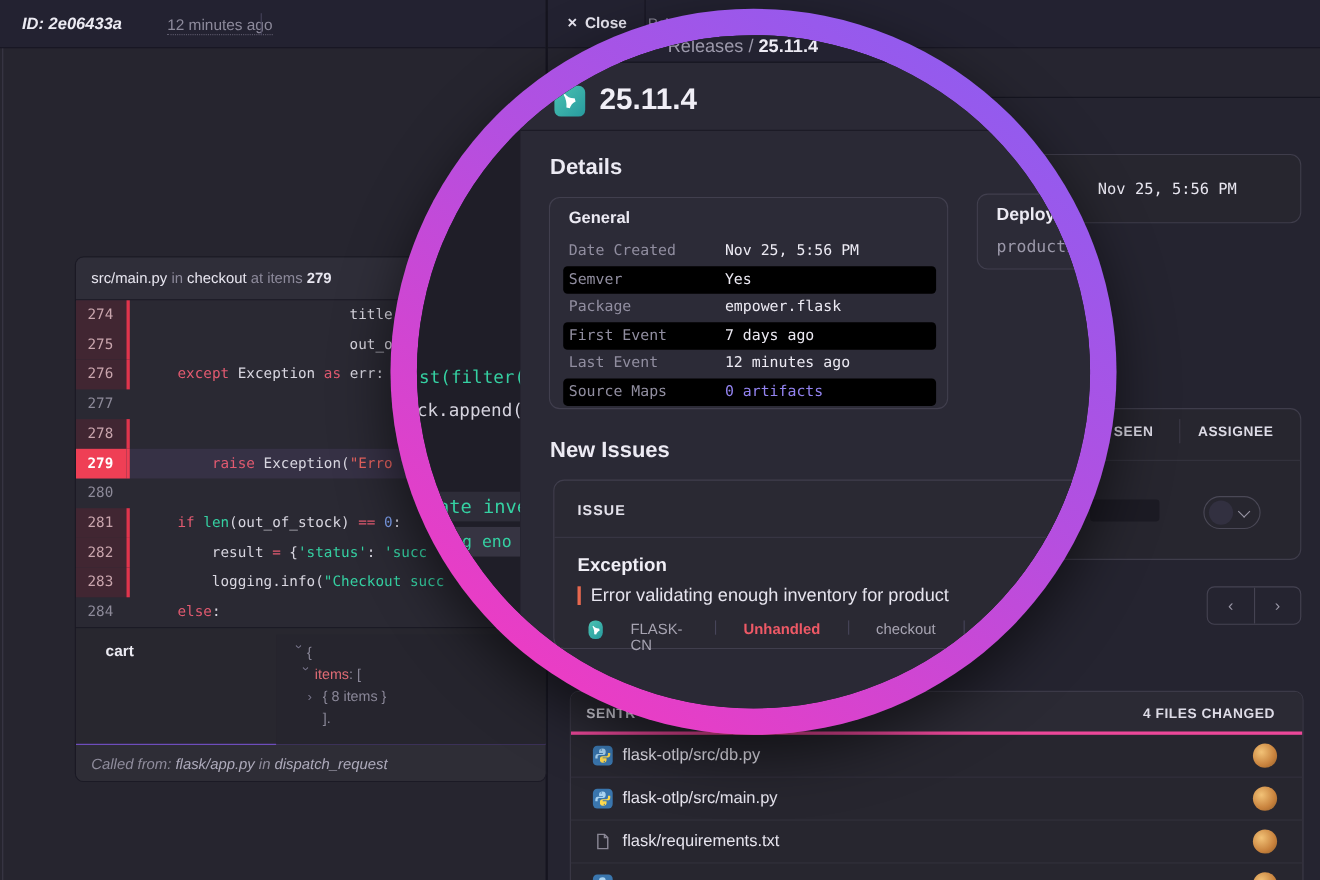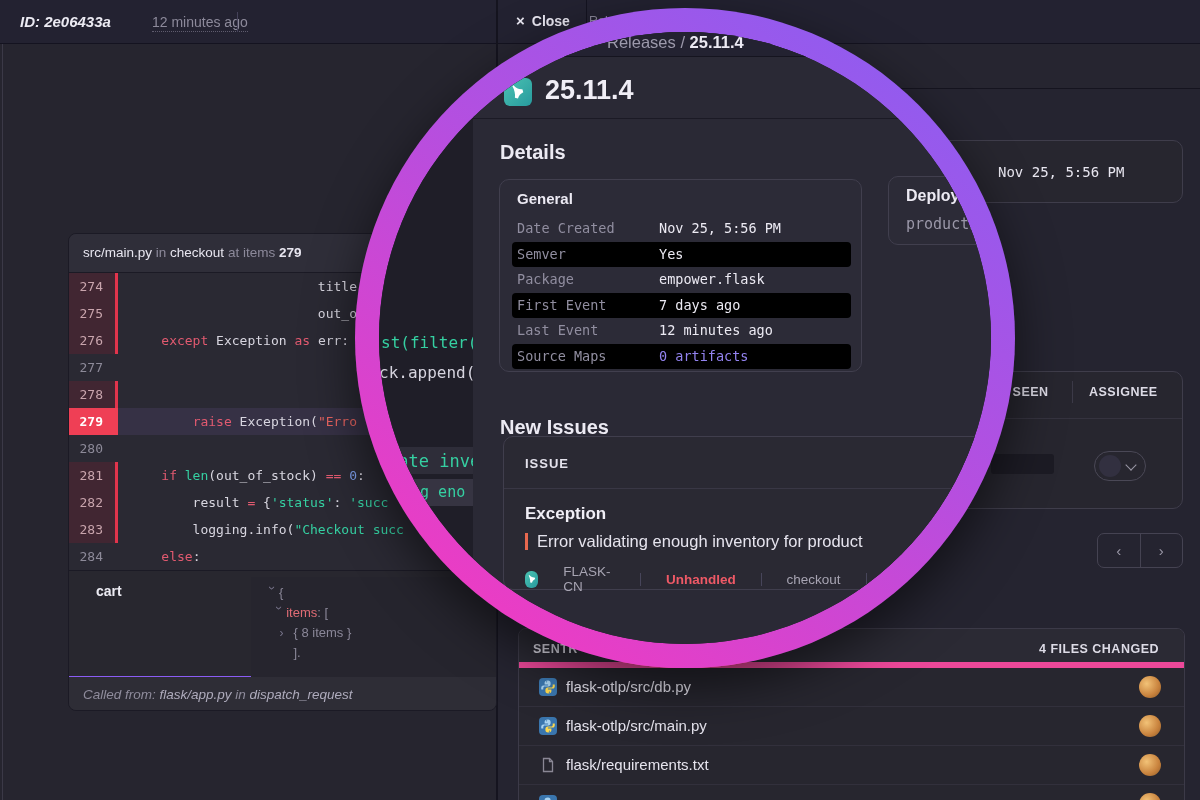--- a/index.html
+++ b/index.html
@@ -79,21 +79,21 @@
   .chev.down { transform:rotate(45deg); }
   #pill-chev { left:32px; top:9px; }
   #pagination { left:1097px; top:533px; width:86px; height:35px; display:flex;
                 border:1px solid #454352; border-radius:7px; overflow:hidden; }
   .page-btn { flex:1; text-align:center; line-height:33px; color:#9a97a6; font-size:15px; cursor:pointer; }
   .page-btn + .page-btn { border-left:1px solid #454352; }
 
   
   #files-panel { left:518px; top:628px; width:667px; height:173px; border:1px solid #3c3a48;
                  border-radius:8px 8px 0 0; overflow:hidden; background:#27262f; }
-  #files-header { height:39px; background:#2b2a34; border-bottom:6px solid #ec4899; position:relative; }
+  #files-header { height:39px; background:#2b2a34; border-bottom:3px solid #ec4899; position:relative; }
   #files-header .lh { position:absolute; left:14px; top:13px; }
   #files-header .rh { position:absolute; right:25px; top:13px; }
   .file-row { height:39px; border-bottom:1px solid #32303c; position:relative; cursor:pointer; }
   .file-ic { position:absolute; left:20px; top:10px; width:18px; height:18px; }
   .py-ic { background:#3a76ae; border-radius:4px; }
   .file-name { position:absolute; left:47px; top:10px; font-size:15px; color:#e6e4ee; }
   .avatar { position:absolute; right:23px; top:8px; width:22px; height:22px; border-radius:50%;
             background:radial-gradient(circle at 35% 35%, #f2c277, #c8823d 60%, #8a5a28); }
 
   
@@ -128,31 +128,31 @@
              font-family:"DejaVu Sans Mono",monospace; border-radius:4px; padding:0 5px; }
   .gen-row.striped { background:#000000; }
   .gen-label { width:142px; color:#918ea0; flex:none; }
   .gen-value { color:#eceaf3; }
   .gen-value.link { color:#9383f0; cursor:pointer; }
   #mag-deploys { left:415px; top:144px; width:205px; height:69px; background:#2c2b37;
                  border:1px solid #413f4e; border-radius:10px; }
   #deploys-title { position:absolute; left:17px; top:10px; font-size:16px; font-weight:bold; color:#eceaf3; }
   #deploys-env { position:absolute; left:17px; top:38px; font-size:15px; color:#9b98a9;
                  font-family:"DejaVu Sans Mono",monospace; }
-  #mag-newissues { left:27px; top:384px; }
+  #mag-newissues { left:27px; top:366px; }
   #mag-issue-panel { left:30px; top:404px; width:500px; height:154px; background:#2a2933;
                      border:1px solid #403e4d; border-radius:10px; }
   #issue-colhead { position:absolute; left:21px; top:19px; font-size:13px; font-weight:bold;
                    letter-spacing:1px; color:#e4e2ec; }
   #issue-head-border { position:absolute; left:0; top:51px; width:498px; height:1px; background:#393745; }
   #issue-type { position:absolute; left:21px; top:67px; font-size:17px; font-weight:bold; color:#f0eef6; }
   #issue-culprit { position:absolute; left:21px; top:95px; display:flex; align-items:center; }
   #culprit-bar { width:3px; height:17px; background:#e8684f; margin-right:9px; }
   #culprit-text { font-size:16.5px; color:#e6e4ee; white-space:nowrap; }
-  #issue-tags { position:absolute; left:21px; top:127px; display:flex; align-items:center; gap:25px; }
+  #issue-tags { position:absolute; left:31px; top:127px; display:flex; align-items:flex-start; gap:25px; }
   #tag-flask { width:17px; height:17px; }
   .tag { font-size:13.5px; color:#a7a4b2; }
   .tag.red { color:#ee5966; font-weight:bold; }
   .sep { width:1px; height:13px; background:#47455a; }
 </style>
 </head>
 <body>
 
 <div id="stage">
 

